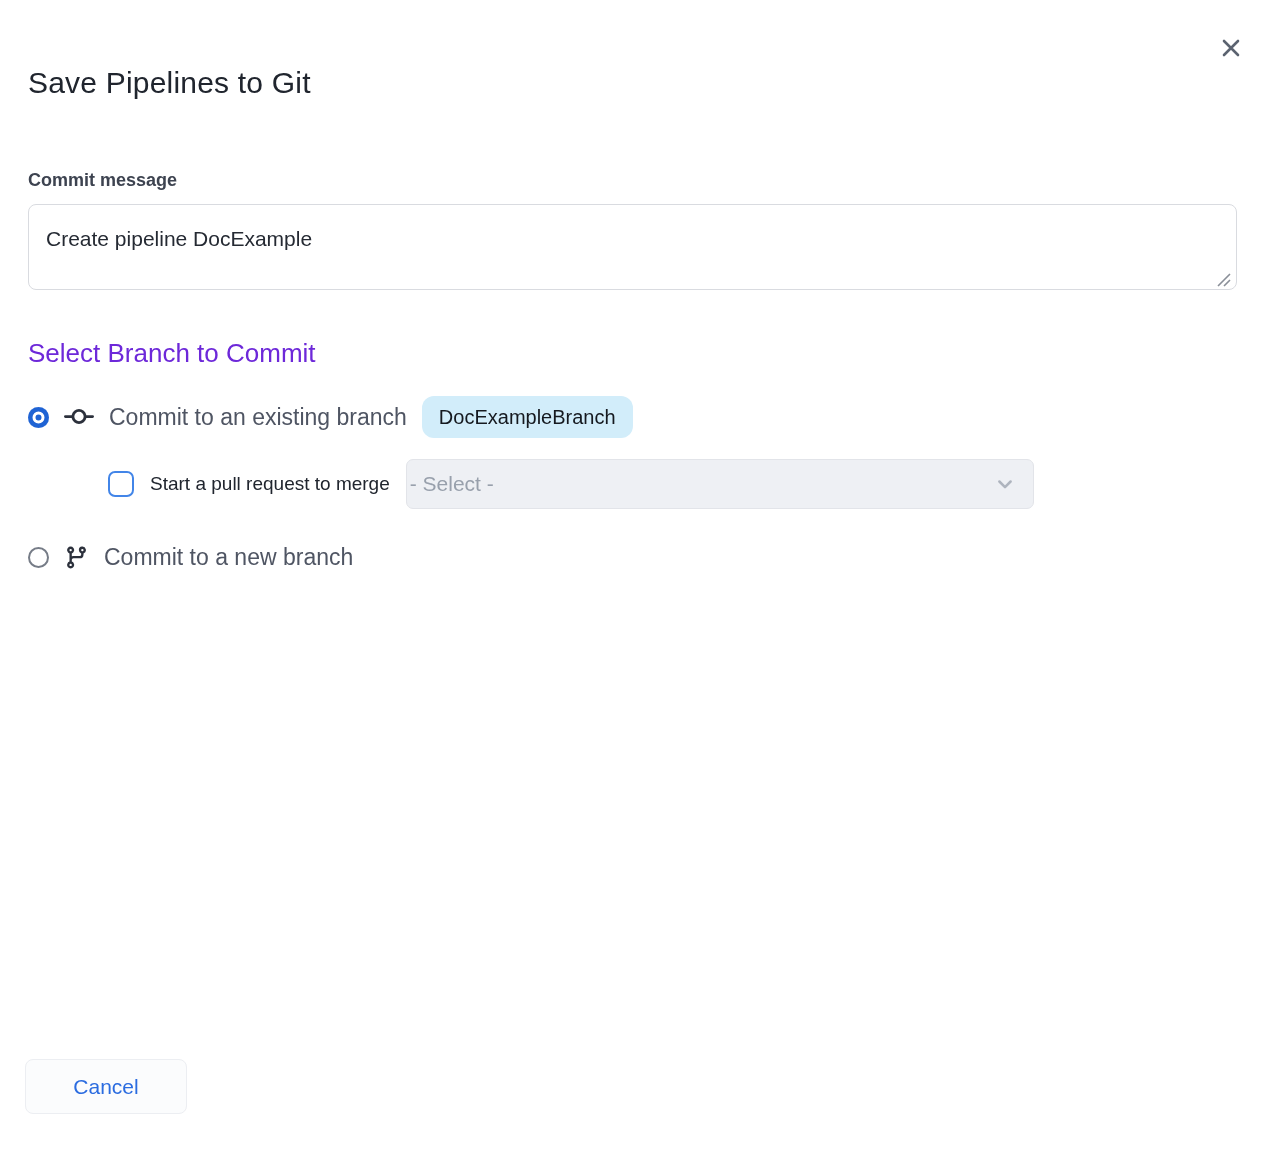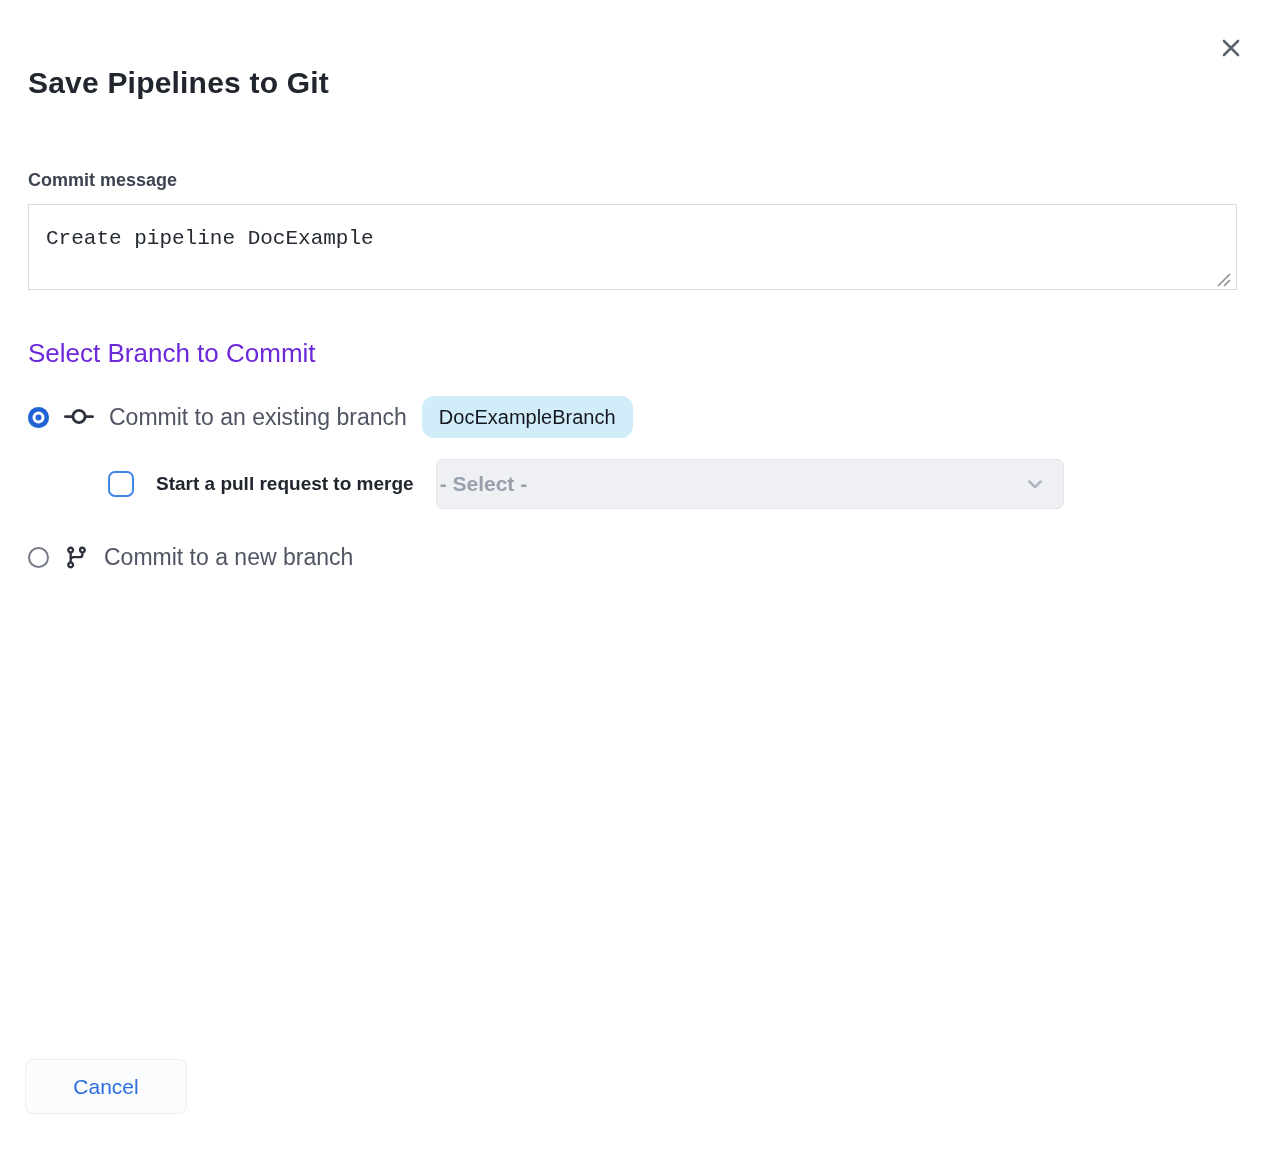--- a/index.html
+++ b/index.html
@@ -21,41 +21,41 @@
     width: 28px; height: 28px;
     background: transparent;
     border: none;
     cursor: pointer;
     display: flex; align-items: center; justify-content: center;
   }
   
   h1.title {
     padding-top: 66px;
     font-size: 30px;
-    font-weight: 700;
+    font-weight: 400;
     line-height: 34px;
     color: #20252e;
     letter-spacing: 0.2px;
   }
   
   .commit-label {
     display: block;
     margin-top: 69px;
     font-size: 18px;
     font-weight: 700;
     color: #3d4350;
     line-height: 22px;
   }
   .textarea-wrap { position: relative; margin-top: 13px; width: 1209px; }
   textarea.commit-input {
     width: 1209px; height: 86px;
     border: 1px solid #d9dbe0;
-    border-radius: 0;
+    border-radius: 8px;
     padding: 22px 18px 4px 17px;
-    font-family: Liberation Mono, monospace;
+    font-family: Liberation Sans, sans-serif;
     font-size: 21px;
     color: #252a33;
     resize: none;
     outline: none;
     background: #ffffff;
     line-height: 24px;
   }
   .resize-handle {
     position: absolute;
     right: 6px; bottom: 7px;
@@ -112,23 +112,22 @@
     font-weight: 500;
     color: #15191f;
     white-space: nowrap;
   }
   
   .pr-row {
     margin-top: 21px;
     margin-left: 80px;
     display: flex;
     align-items: center;
-    gap: 22px;
+    gap: 16px;
     height: 50px;
-    font-weight: bold;
   }
   .checkbox {
     width: 26px; height: 26px;
     border: 2px solid #4285e8;
     border-radius: 7px;
     background: #ffffff;
     flex: 0 0 auto;
     cursor: pointer;
   }
   .pr-label {

